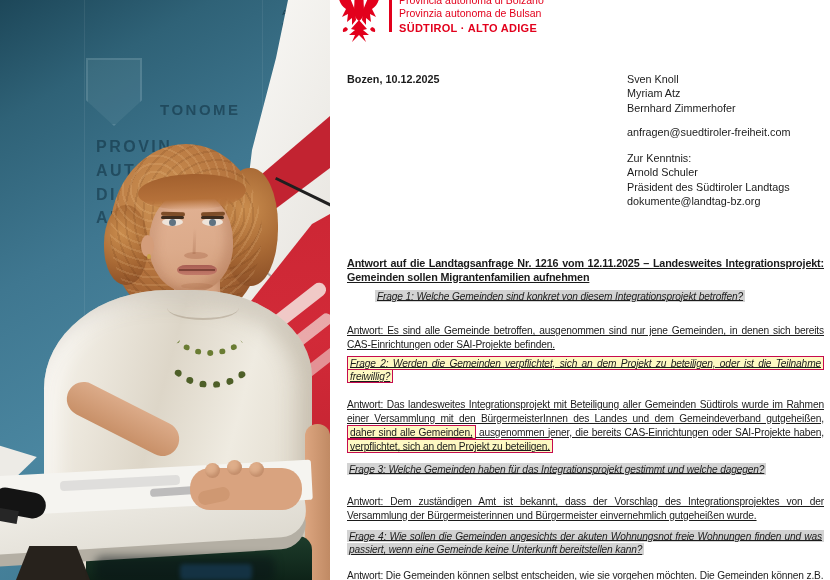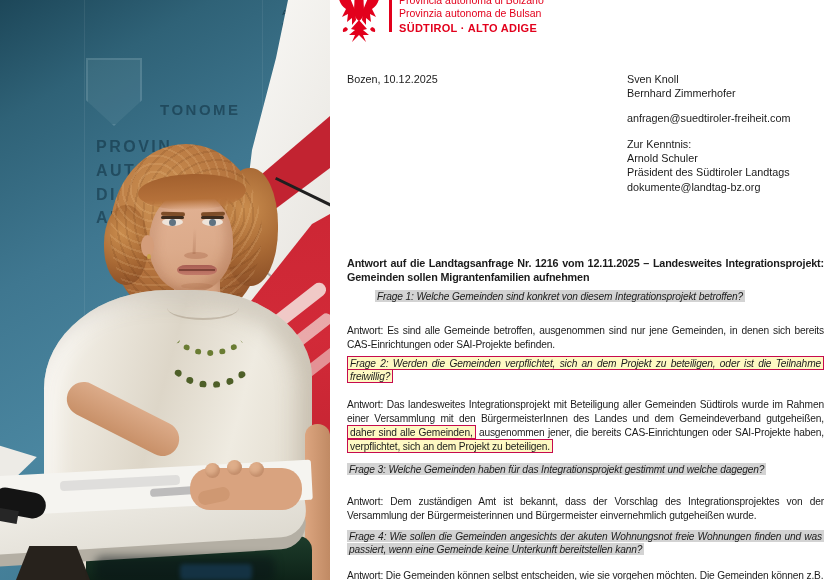--- a/index.html
+++ b/index.html
@@ -98,28 +98,28 @@
   .navy-patch{position:absolute;left:180px;top:564px;width:72px;height:16px;background:#173a52;opacity:.75;
       border-radius:4px;filter:blur(2px);}
 
   
   .eagle{position:absolute;left:336px;top:-14px;width:46px;height:58px;}
   .brand-divider{position:absolute;left:389px;top:0;width:2.5px;height:32px;background:#e2001c;}
   .brand-text{position:absolute;left:399px;top:-6px;color:#e2001c;font-size:10.5px;line-height:12.5px;}
   .brand-bold{font-weight:bold;font-size:11px;margin-top:3px;letter-spacing:.3px;}
 
   
-  .date{position:absolute;left:347px;top:73px;font-size:10.8px;}
+  .date{position:absolute;left:347px;top:73px;font-size:10.8px;font-weight:bold;}
   .rec{position:absolute;left:627px;top:72px;width:200px;font-size:10.8px;line-height:14.3px;}
   .rec .gap10{margin-top:10px;}
   .rec .gap13{margin-top:12px;}
 
   .lb{position:absolute;left:347px;top:0;width:477px;font-size:10.2px;line-height:13.8px;
       letter-spacing:-0.15px;text-align:justify;}
-  .lb p{margin:0;position:absolute;left:0;width:100%;}
+  .lb p{margin:0;position:absolute;left:0;width:100%;text-decoration:underline;}
   .subject{font-weight:bold;font-size:10.8px;top:257px;}
   .q{font-style:italic;}
   .hl{padding:0.5px 2px;box-decoration-break:clone;-webkit-box-decoration-break:clone;}
   .hl-gray{background:#d3d3d3;}
   .hl-pink{background:#fef9c3;border:1px solid #c60a4e;}
   .q1{top:289px;padding-left:28px;} .a1{top:324px;} .q2{top:356px;} .a2{top:398px;}
   .q3{top:462px;} .a3{top:495px;} .q4{top:529px;} .a4{top:569px;}
 </style>
 </head>
 <body>
@@ -220,20 +220,21 @@
   <div class="brand-text">
     <div>Provincia autonoma di Bolzano</div>
     <div>Provinzia autonoma de Bulsan</div>
     <div class="brand-bold">SÜDTIROL · ALTO ADIGE</div>
   </div>
 
   <div class="date">Bozen, 10.12.2025</div>
 
   <div class="rec">
     <div>Sven Knoll</div>
+    <div>Myriam Atz</div>
     <div>Bernhard Zimmerhofer</div>
     <div class="gap10">anfragen@suedtiroler-freiheit.com</div>
     <div class="gap13">Zur Kenntnis:</div>
     <div>Arnold Schuler</div>
     <div>Präsident des Südtiroler Landtags</div>
     <div>dokumente@landtag-bz.org</div>
   </div>
 
   <div class="lb">
     <p class="subject">Antwort auf die Landtagsanfrage Nr. 1216 vom 12.11.2025 – Landesweites Integrationsprojekt: Gemeinden sollen Migrantenfamilien aufnehmen</p>

